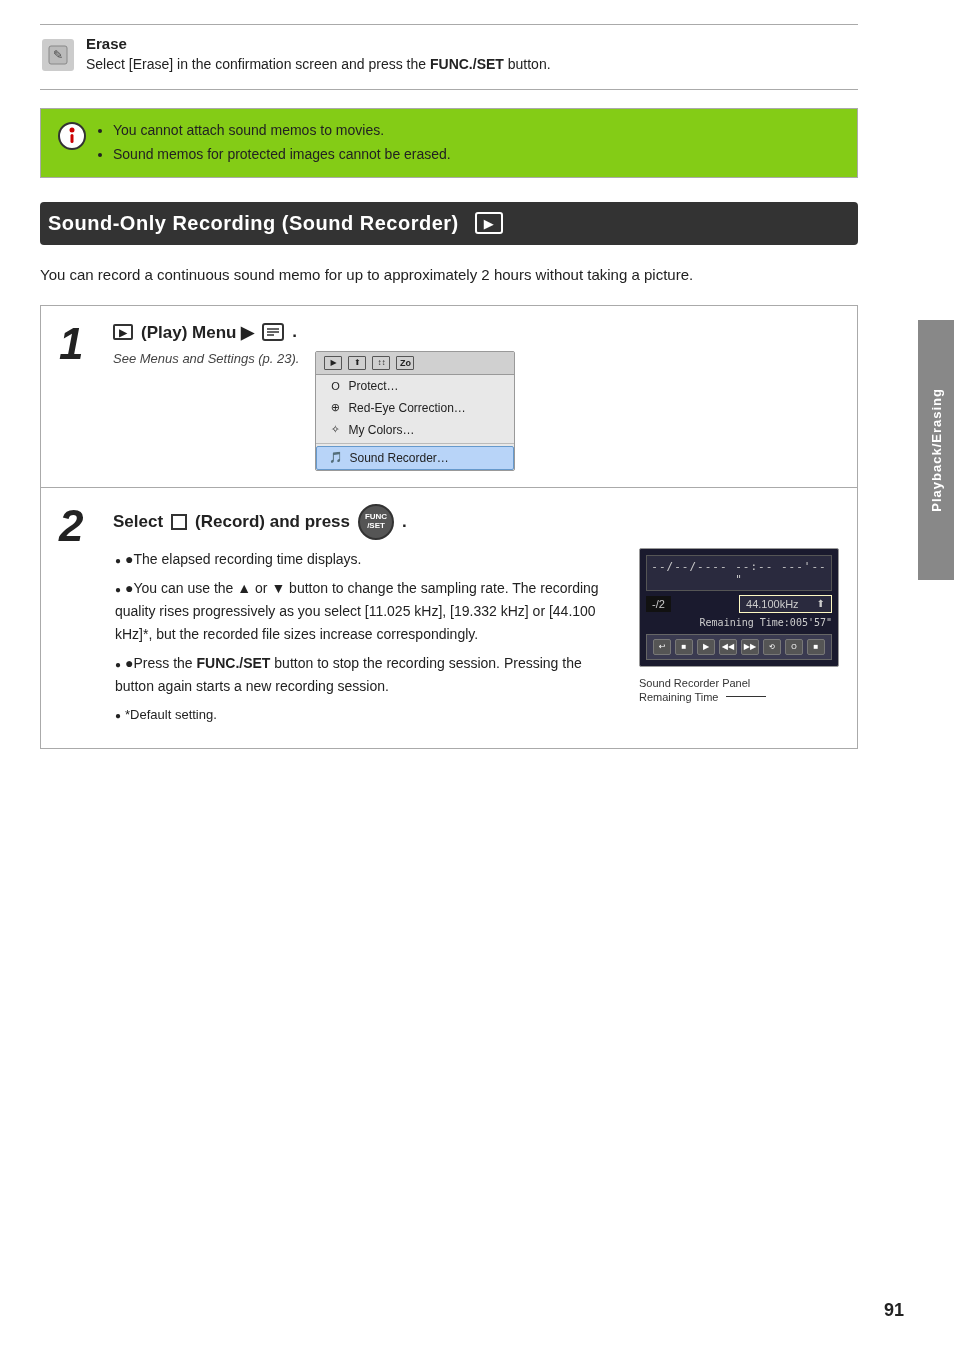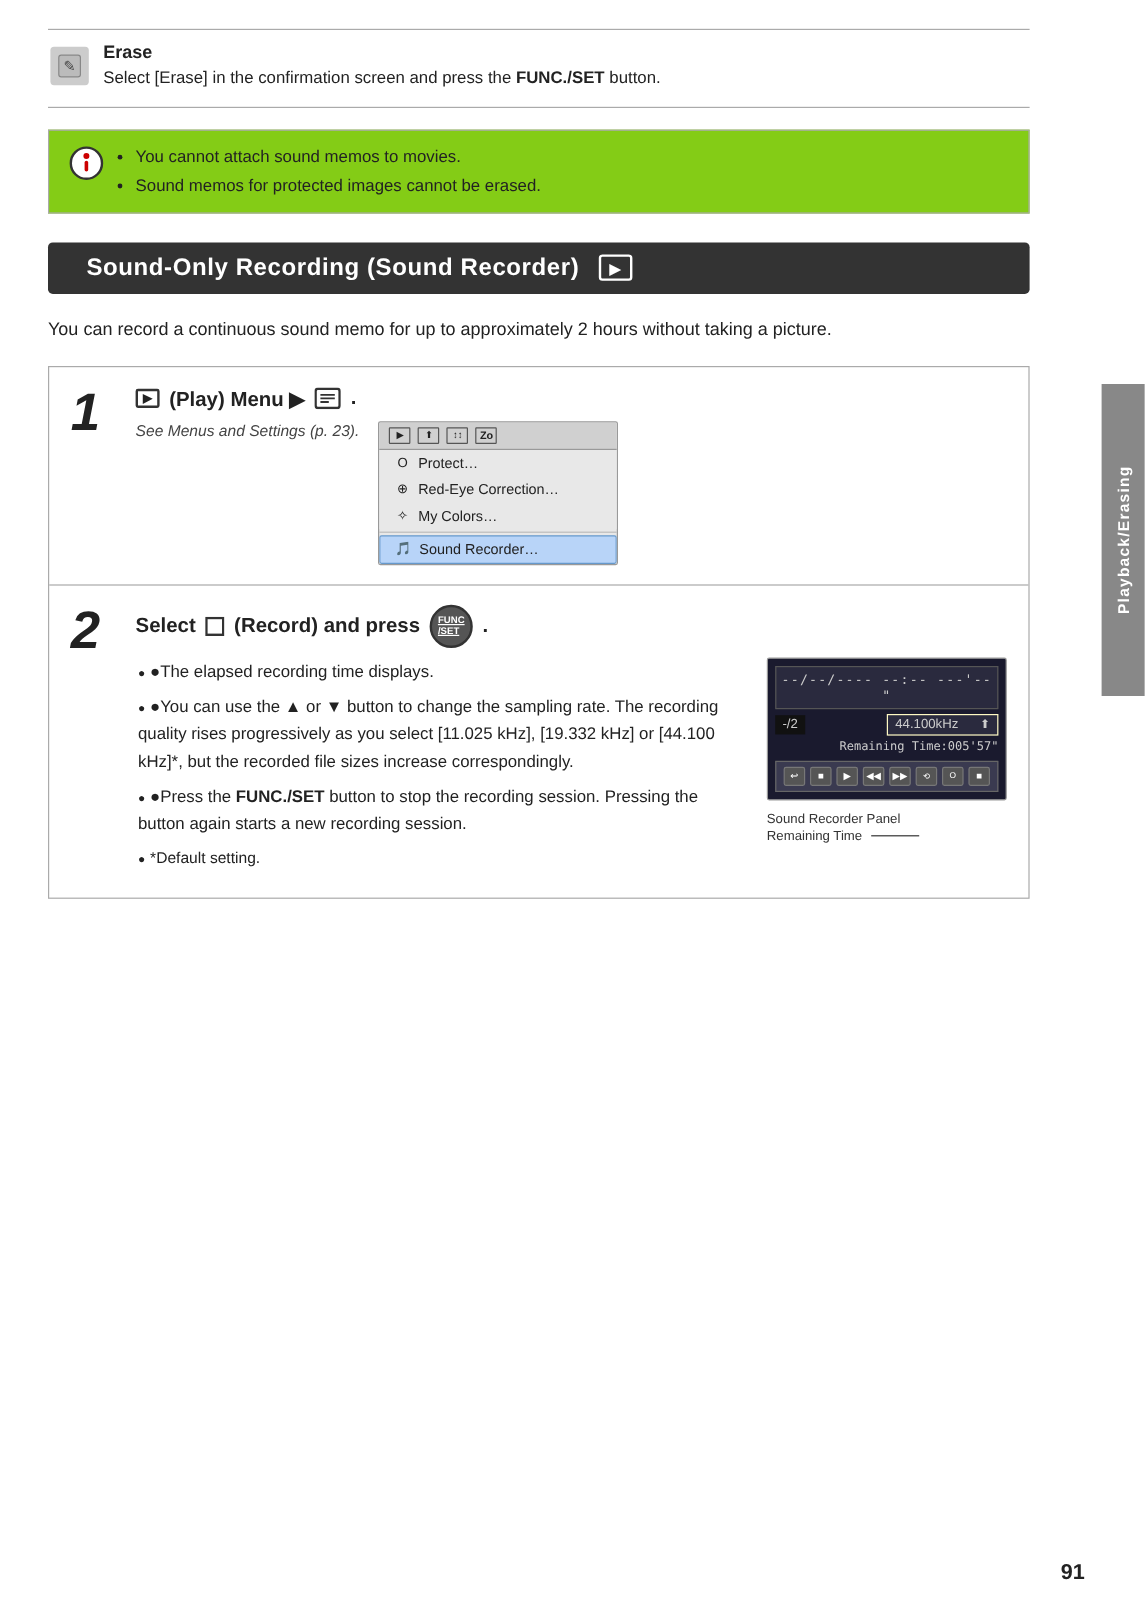--- a/index.html
+++ b/index.html
@@ -124,21 +124,21 @@
     }
     .warning-bullets li {
       list-style: disc;
       margin-left: 14px;
     }
 
     
     .section-header {
       background: #333;
       color: #fff;
-      padding: 10px 32px;
+      padding: 10px 8px;
       margin-bottom: 18px;
       display: flex;
       align-items: center;
       gap: 10px;
       border-radius: 4px;
     }
     .section-header-text {
       font-size: 20px;
       font-weight: bold;
       letter-spacing: 0.5px;
@@ -220,22 +220,22 @@
       align-items: center;
       justify-content: center;
       width: 36px;
       height: 36px;
       border-radius: 50%;
       background: #555;
       color: #fff;
       font-size: 9px;
       font-weight: bold;
       line-height: 1.1;
+      text-align: center;
       border: 2px solid #333;
-      text-decoration: underline;
     }
 
     .step-sub {
       font-size: 13px;
       color: #444;
       font-style: italic;
       margin-bottom: 8px;
     }
 
     .step-bullets {

